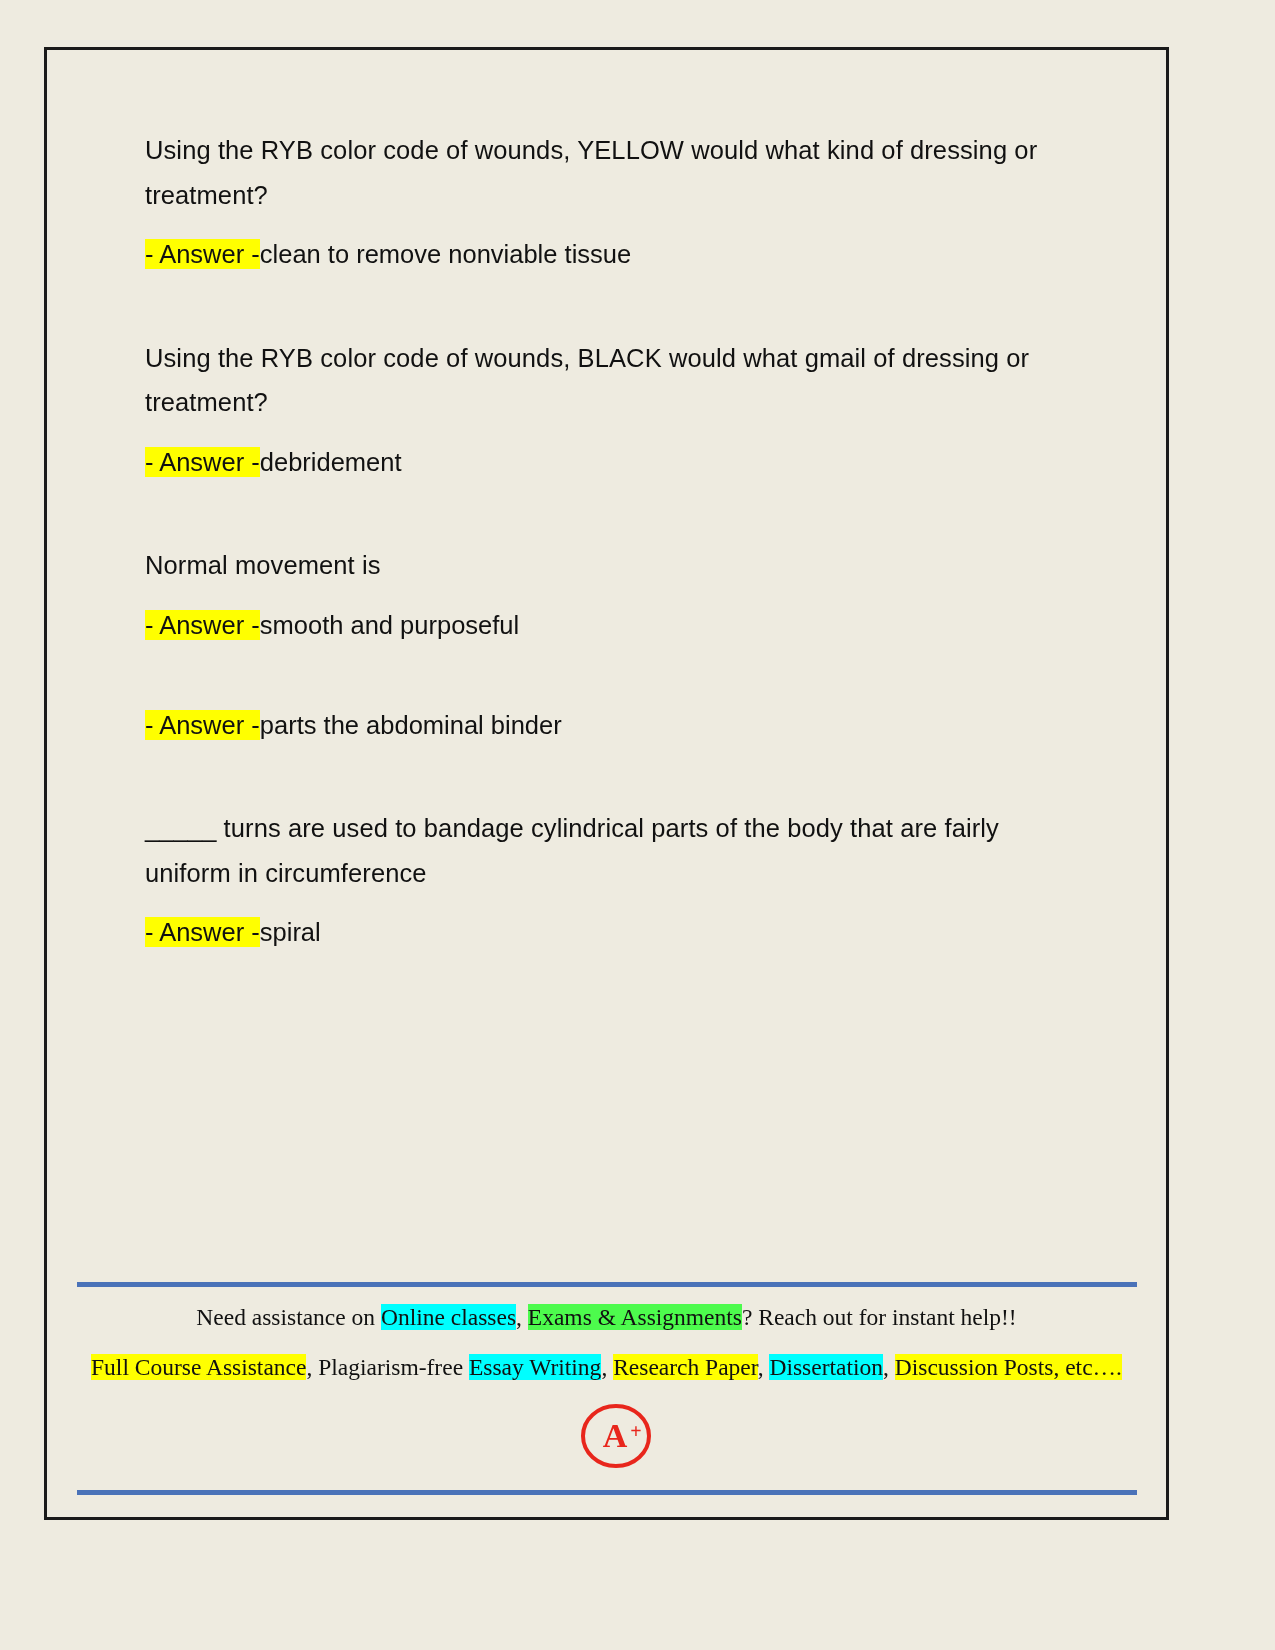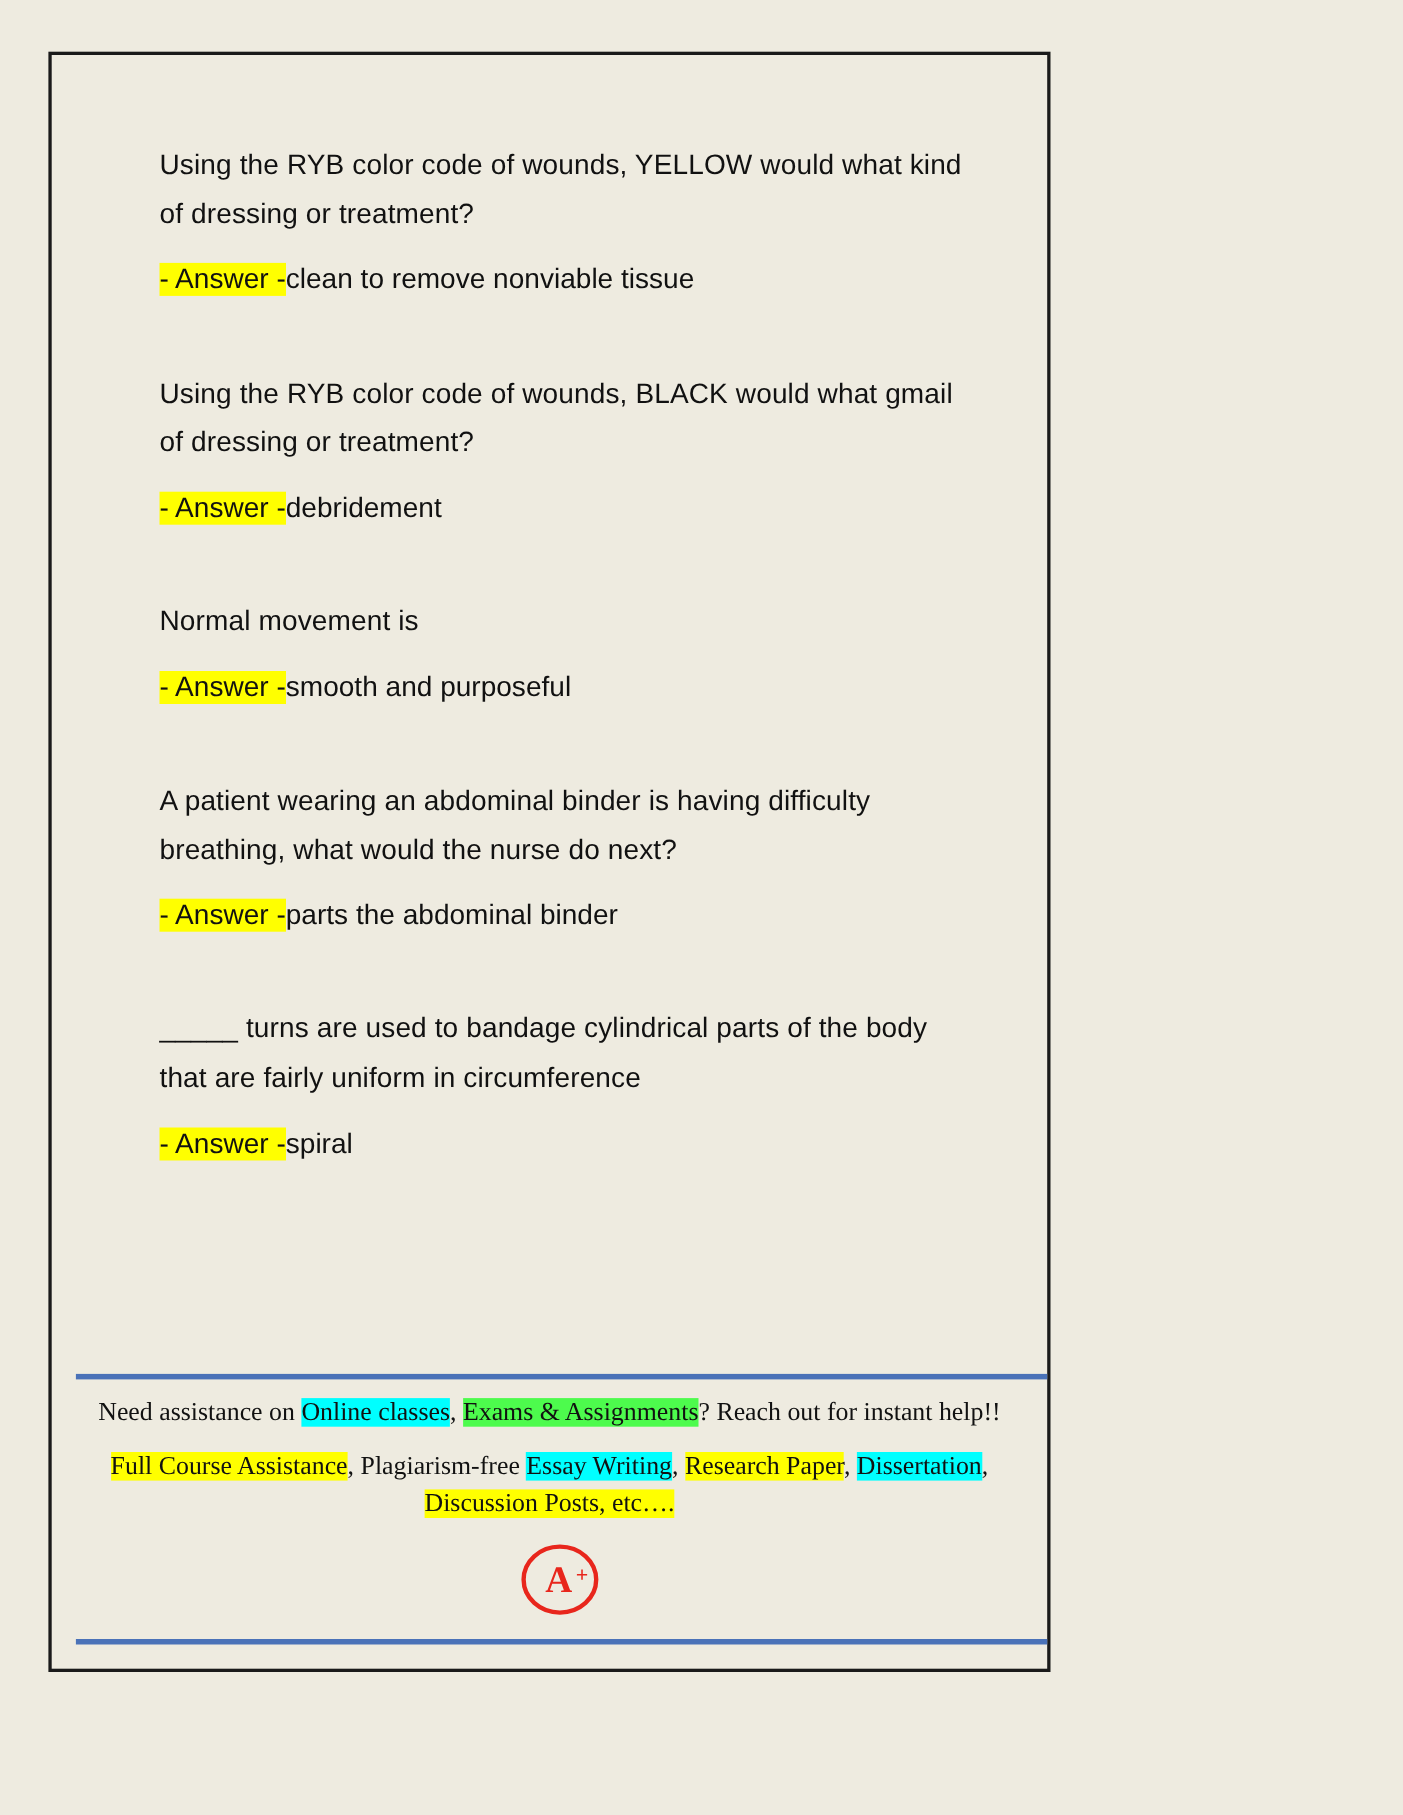--- a/index.html
+++ b/index.html
@@ -10,21 +10,21 @@
   body {
     width: 1275px;
     height: 1650px;
     font-family: "Liberation Sans", sans-serif;
     position: relative;
   }
   .page {
     position: absolute;
     left: 44px;
     top: 47px;
-    width: 911px;
+    width: 1125px;
     height: 1473px;
     border: 3px solid #1a1a1a;
     background: #eeebe0;
     box-sizing: border-box;
     overflow: hidden;
   }
   .content {
     padding: 78px 60px 0 98px;
   }
   .qa-block {
@@ -123,21 +123,20 @@
       <p class="question">Using the RYB color code of wounds, BLACK would what gmail of dressing or treatment?</p>
       <p class="answer-line"><span class="answer-tag">- Answer -</span><span>debridement</span></p>
     </div>
 
     <div class="qa-block">
       <p class="question">Normal movement is</p>
       <p class="answer-line"><span class="answer-tag">- Answer -</span><span>smooth and purposeful</span></p>
     </div>
 
     <div class="qa-block">
-      <p class="question">A patient wearing an abdominal binder is having difficulty breathing, what would the nurse do next?</p>
       <p class="answer-line"><span class="answer-tag">- Answer -</span><span>parts the abdominal binder</span></p>
     </div>
 
     <div class="qa-block">
       <p class="question">_____ turns are used to bandage cylindrical parts of the body that are fairly uniform in circumference</p>
       <p class="answer-line"><span class="answer-tag">- Answer -</span><span>spiral</span></p>
     </div>
 
   </div>
 

